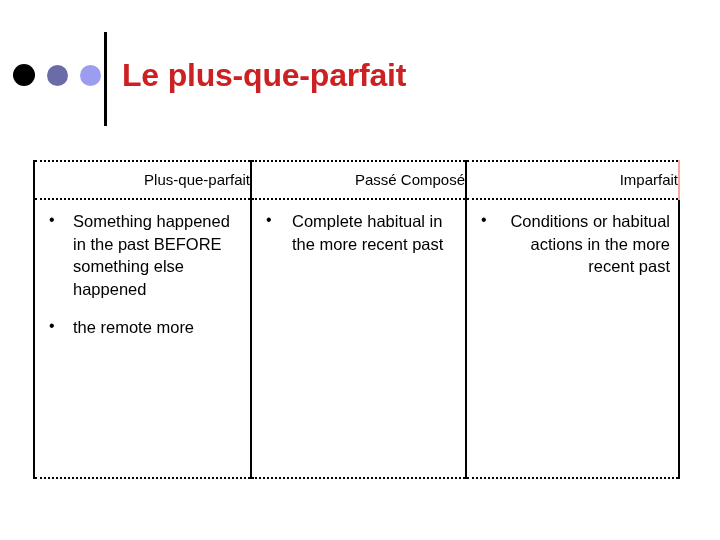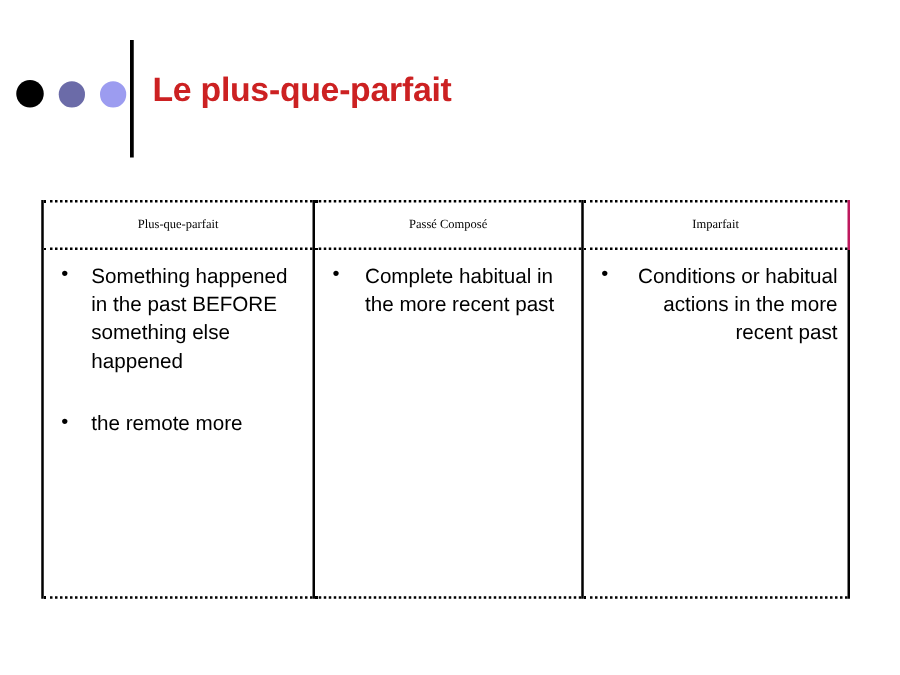--- a/index.html
+++ b/index.html
@@ -37,21 +37,21 @@
     left: 104px;
     top: 32px;
     width: 3px;
     height: 94px;
     background: #000000;
   }
   #slide-title {
     position: absolute;
     left: 122px;
     top: 57px;
-    font-size: 27px;
+    font-size: 32px;
     font-weight: bold;
     color: #CC2122;
     letter-spacing: -0.2px;
     white-space: nowrap;
   }
 
   
   #compare-table {
     position: absolute;
     left: 33px;
@@ -70,30 +70,29 @@
     vertical-align: top;
     background: #ffffff;
   }
 
   
   #compare-table thead th {
     height: 36px;
     border-top: 2px dotted #000000;
     border-bottom: 2px dotted #000000;
     border-left: 2px solid #000000;
-    text-align: center;
+    text-align: right;
     font-weight: normal;
-    font-size: 10px;
+    font-size: 15px;
     color: #000000;
     line-height: 36px;
     white-space: nowrap;
-    font-family: Liberation Serif, serif;
   }
   #compare-table thead th:last-child {
-    border-right: 2px solid #be185d;
+    border-right: 2px solid #fca5a5;
   }
 
   
   #compare-table tbody td {
     height: 267px;
     border-bottom: 2px dotted #000000;
     border-left: 2px solid #000000;
     padding: 10px 8px 0 8px;
   }
   #compare-table tbody td:last-child {
@@ -103,21 +102,21 @@
 
   
   ul.bullets {
     margin: 0;
     padding: 0;
     list-style: none;
   }
   ul.bullets li {
     position: relative;
     padding-left: 30px;
-    margin-bottom: 28px;
+    margin-bottom: 16px;
     font-size: 16.5px;
     line-height: 22.5px;
     color: #000000;
   }
   ul.bullets li:last-child { margin-bottom: 0; }
   ul.bullets li::before {
     content: "\2022";
     position: absolute;
     left: 6px;
     top: -1px;

